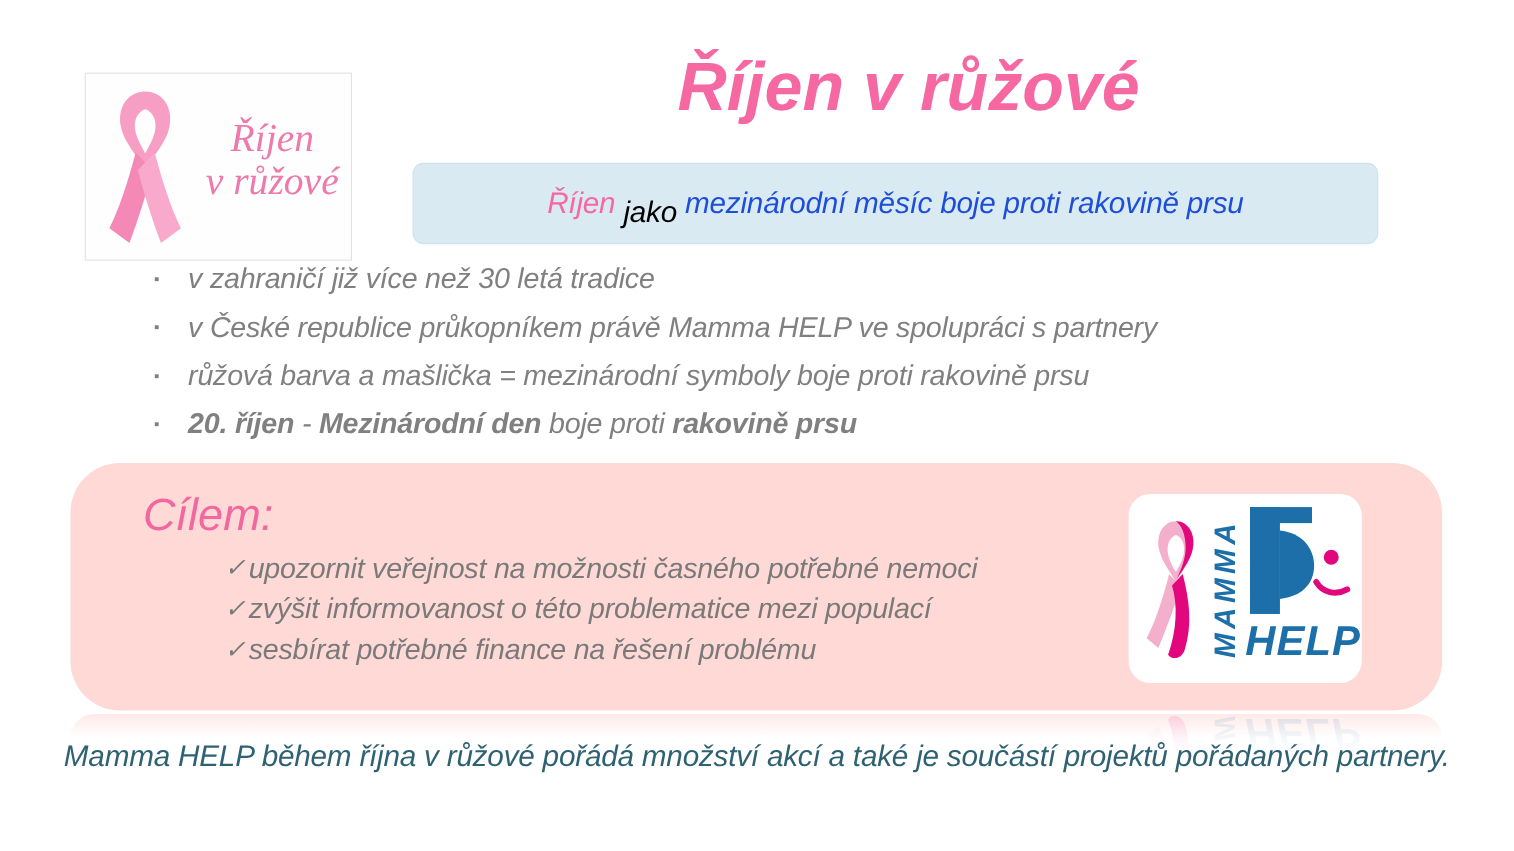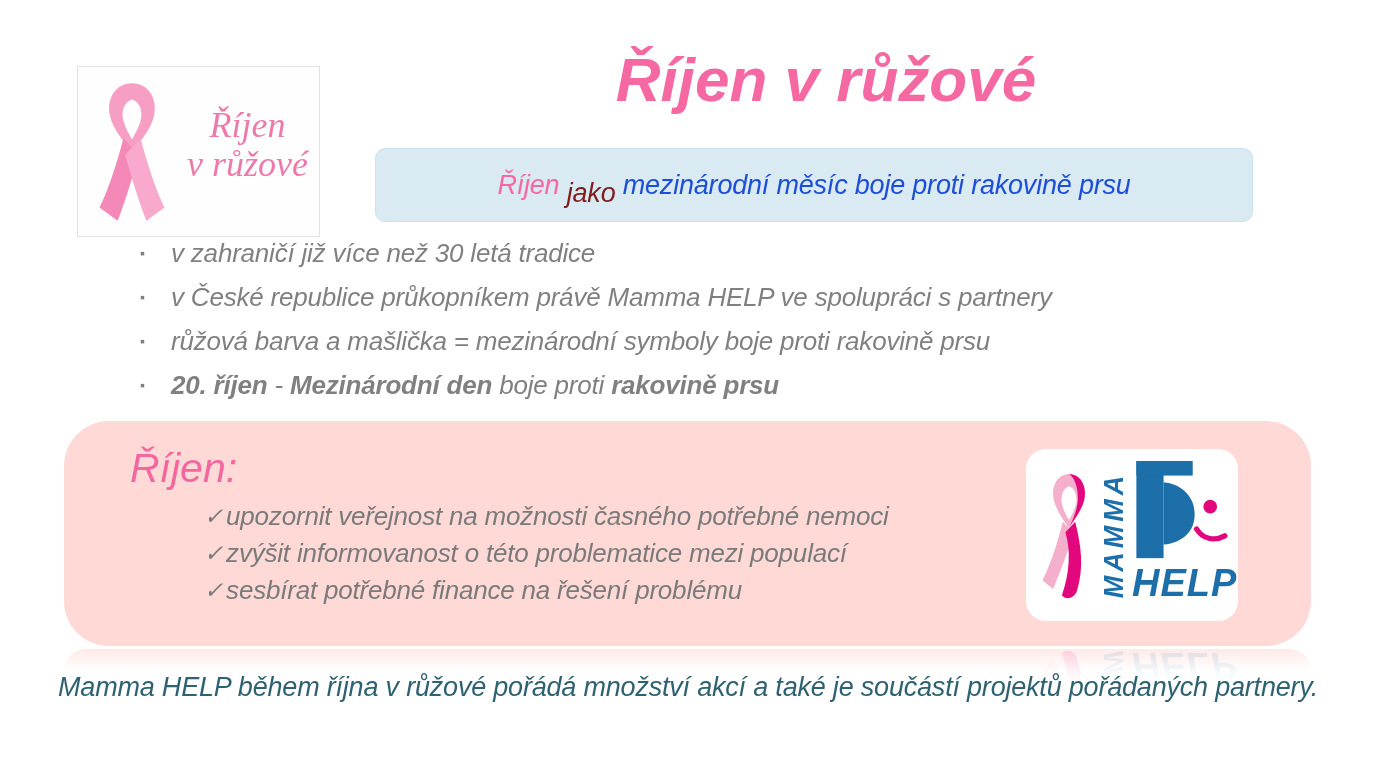--- a/index.html
+++ b/index.html
@@ -24,21 +24,21 @@
     position:absolute;left:416px;top:44px;width:820px;text-align:center;
     font-size:62px;font-weight:bold;color:#f668a2;
   }
   
   .banner{
     position:absolute;left:375px;top:148px;width:878px;height:74px;
     background:#daeaf3;border:1px solid #cde2ee;border-radius:10px;box-sizing:border-box;
     display:flex;align-items:center;justify-content:center;font-size:27px;letter-spacing:-0.2px;
   }
   .banner .hl{color:#f668a2;}
-  .banner .conn{color:#7f1d1d;white-space:pre;margin-top:16px;}
+  .banner .conn{color:#000000;white-space:pre;margin-top:16px;}
   .banner .rest{color:#1d4ed8;}
   
   .bullets{position:absolute;left:140px;top:238px;}
   .bullet-row{
     display:flex;align-items:flex-start;margin-bottom:13px;
     font-size:26px;color:#808080;letter-spacing:-0.2px;line-height:31px;
   }
   .bullet-marker{font-size:14px;line-height:31px;color:#7f7f7f;width:31px;flex:none;}
   .bullet-text b{font-weight:bold;}
   
@@ -127,21 +127,21 @@
       <span class="bullet-marker">▪</span>
       <span class="bullet-text">růžová barva a mašlička = mezinárodní symboly boje proti rakovině prsu</span>
     </div>
     <div class="bullet-row">
       <span class="bullet-marker">▪</span>
       <span class="bullet-text"><b>20. říjen</b><span style="white-space:pre;"> - </span><b>Mezinárodní den</b><span style="white-space:pre;"> boje proti </span><b>rakovině prsu</b></span>
     </div>
   </div>
 
   <div class="goal-box">
-    <div class="goal-heading">Říjen:</div>
+    <div class="goal-heading">Cílem:</div>
     <div class="check-list">
       <div class="check-row">
         <span class="check-icon">✓</span>
         <span>upozornit veřejnost na možnosti časného potřebné nemoci</span>
       </div>
       <div class="check-row">
         <span class="check-icon">✓</span>
         <span>zvýšit informovanost o této problematice mezi populací</span>
       </div>
       <div class="check-row">

